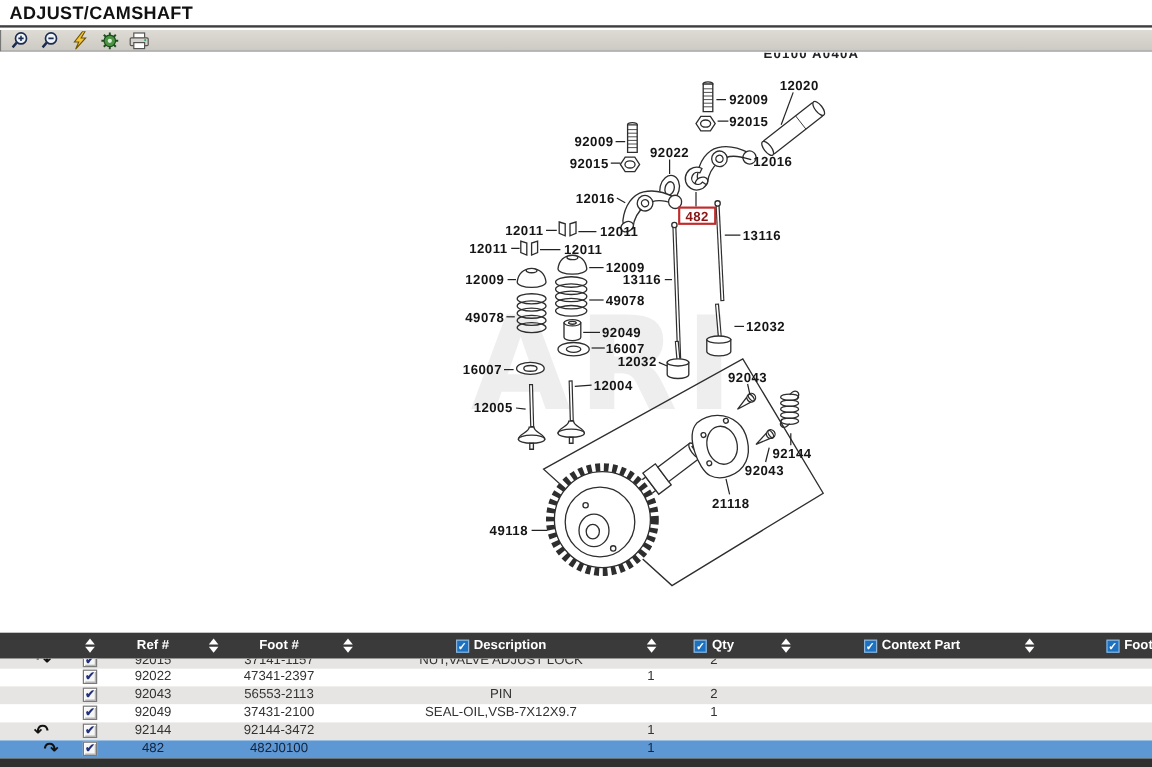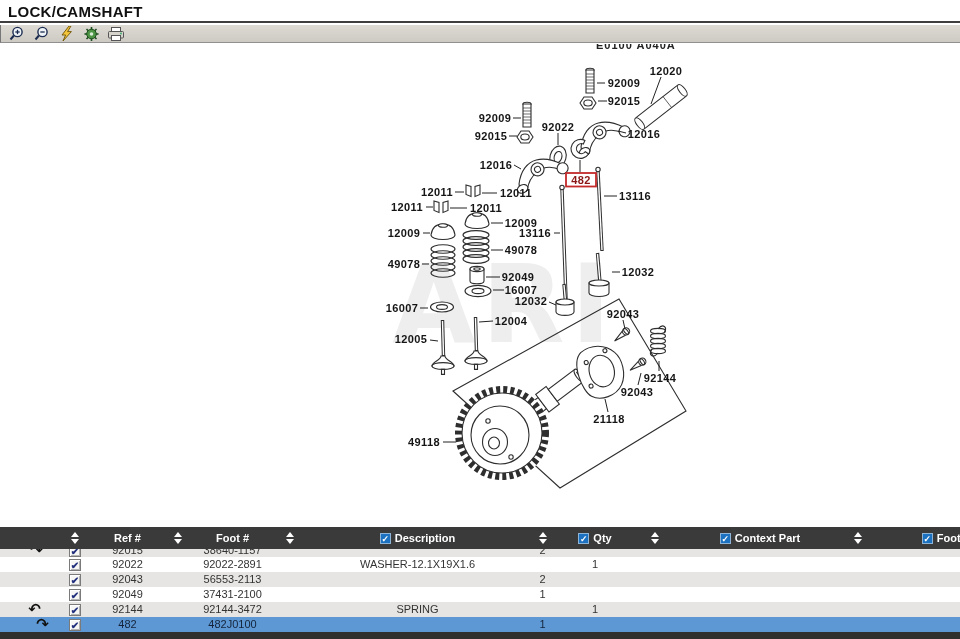--- a/index.html
+++ b/index.html
@@ -23,21 +23,21 @@
 
   
   .content { position:absolute; left:0; top:44px; width:960px; height:483px;
              background:#fff; }
   .watermark { position:absolute; left:392px; top:198px; font-size:108px;
                font-weight:bold; color:rgba(40,40,40,0.08); letter-spacing:6px;
                font-family:"DejaVu Sans", sans-serif; pointer-events:none; }
   .diag-code { position:absolute; left:596px; top:0px; width:120px; height:9px;
                overflow:hidden; }
   .diag-code span { display:block; margin-top:-5px; font-size:11px;
-                    font-weight:bold; color:#222; letter-spacing:1px; }
+                    font-weight:bold; color:#222; letter-spacing:1px;text-align:right; }
   #diagram { position:absolute; left:0; top:0; }
   #diagram .p  { fill:#fff; stroke:#2e2e2e; stroke-width:1.1; }
   #diagram .nf { fill:none; stroke:#2e2e2e; stroke-width:1.1; }
   #diagram .thin { fill:none; stroke:#2e2e2e; stroke-width:0.7; }
   #diagram .rod  { stroke:#2e2e2e; stroke-width:3.4; }
   #diagram .rodw { stroke:#fff; stroke-width:1.4; }
   #diagram .teeth{ fill:none; stroke:#2e2e2e; stroke-width:7;
                    stroke-dasharray:4 3.1; }
   #diagram .lead { stroke:#222; stroke-width:1; }
   #diagram text.dlabel { font:bold 11px "Liberation Sans", sans-serif;
@@ -80,21 +80,21 @@
           font-family:"DejaVu Sans", sans-serif; }
   .footerbar { position:absolute; left:0; bottom:0; width:960px; height:7px;
                background:#30302f; }
 </style>
 </head>
 <body>
 
 <div class="app">
 
   <div class="titlebar">
-    <span>LOCK/CAMSHAFT</span>
+    <span>ADJUST/CAMSHAFT</span>
   </div>
 
   <div class="toolbar">
     <span class="tbtn">
       <svg width="17" height="16" viewBox="0 0 17 16">
         <circle cx="9.5" cy="6" r="4.6" fill="#eef3f8" stroke="#1c2c50" stroke-width="1.4"></circle>
         <line x1="7.3" y1="6" x2="11.7" y2="6" stroke="#1c2c50" stroke-width="1.3"></line>
         <line x1="9.5" y1="3.8" x2="9.5" y2="8.2" stroke="#1c2c50" stroke-width="1.3"></line>
         <line x1="5.9" y1="9.5" x2="2.5" y2="13.5" stroke="#1c2c50" stroke-width="2"></line>
       </svg>
@@ -482,85 +482,86 @@
           <span>Foot Note</span>
         </div>
     </div>
 
     <div class="partial-clip">
       <div class="tgrid trow row-gray">
         <div><span class="curl" style="margin-left:18px;">↷</span></div>
         <div><span class="rcb">✔</span></div>
         <div>92015</div>
           <div></div>
-        <div>38640-1157</div>
+        <div>37141-1157</div>
           <div></div>
+        <div>NUT,VALVE ADJUST LOCK</div>
           <div></div>
         <div>2</div>
           <div></div>
         <div></div>
           <div></div>
         <div></div>
       </div>
     </div>
 
     <div class="tgrid trow row-white">
       <div></div>
       <div><span class="rcb">✔</span></div>
       <div>92022</div>
         <div></div>
-      <div>92022-2891</div>
-        <div></div>
-      <div>WASHER-12.1X19X1.6</div>
+      <div>47341-2397</div>
+        <div></div>
         <div></div>
       <div>1</div>
         <div></div>
       <div></div>
         <div></div>
       <div></div>
     </div>
 
     <div class="tgrid trow row-gray">
       <div></div>
       <div><span class="rcb">✔</span></div>
       <div>92043</div>
         <div></div>
       <div>56553-2113</div>
         <div></div>
+      <div>PIN</div>
         <div></div>
       <div>2</div>
         <div></div>
       <div></div>
         <div></div>
       <div></div>
     </div>
 
     <div class="tgrid trow row-white">
       <div></div>
       <div><span class="rcb">✔</span></div>
       <div>92049</div>
         <div></div>
       <div>37431-2100</div>
         <div></div>
+      <div>SEAL-OIL,VSB-7X12X9.7</div>
         <div></div>
       <div>1</div>
         <div></div>
       <div></div>
         <div></div>
       <div></div>
     </div>
 
     <div class="tgrid trow row-gray">
       <div><span class="curl" style="margin-left:14px;">↶</span></div>
       <div><span class="rcb">✔</span></div>
       <div>92144</div>
         <div></div>
       <div>92144-3472</div>
         <div></div>
-      <div>SPRING</div>
         <div></div>
       <div>1</div>
         <div></div>
       <div></div>
         <div></div>
       <div></div>
     </div>
 
     <div class="tgrid trow row-sel">
       <div><span class="curl" style="margin-left:30px;">↷</span></div>

